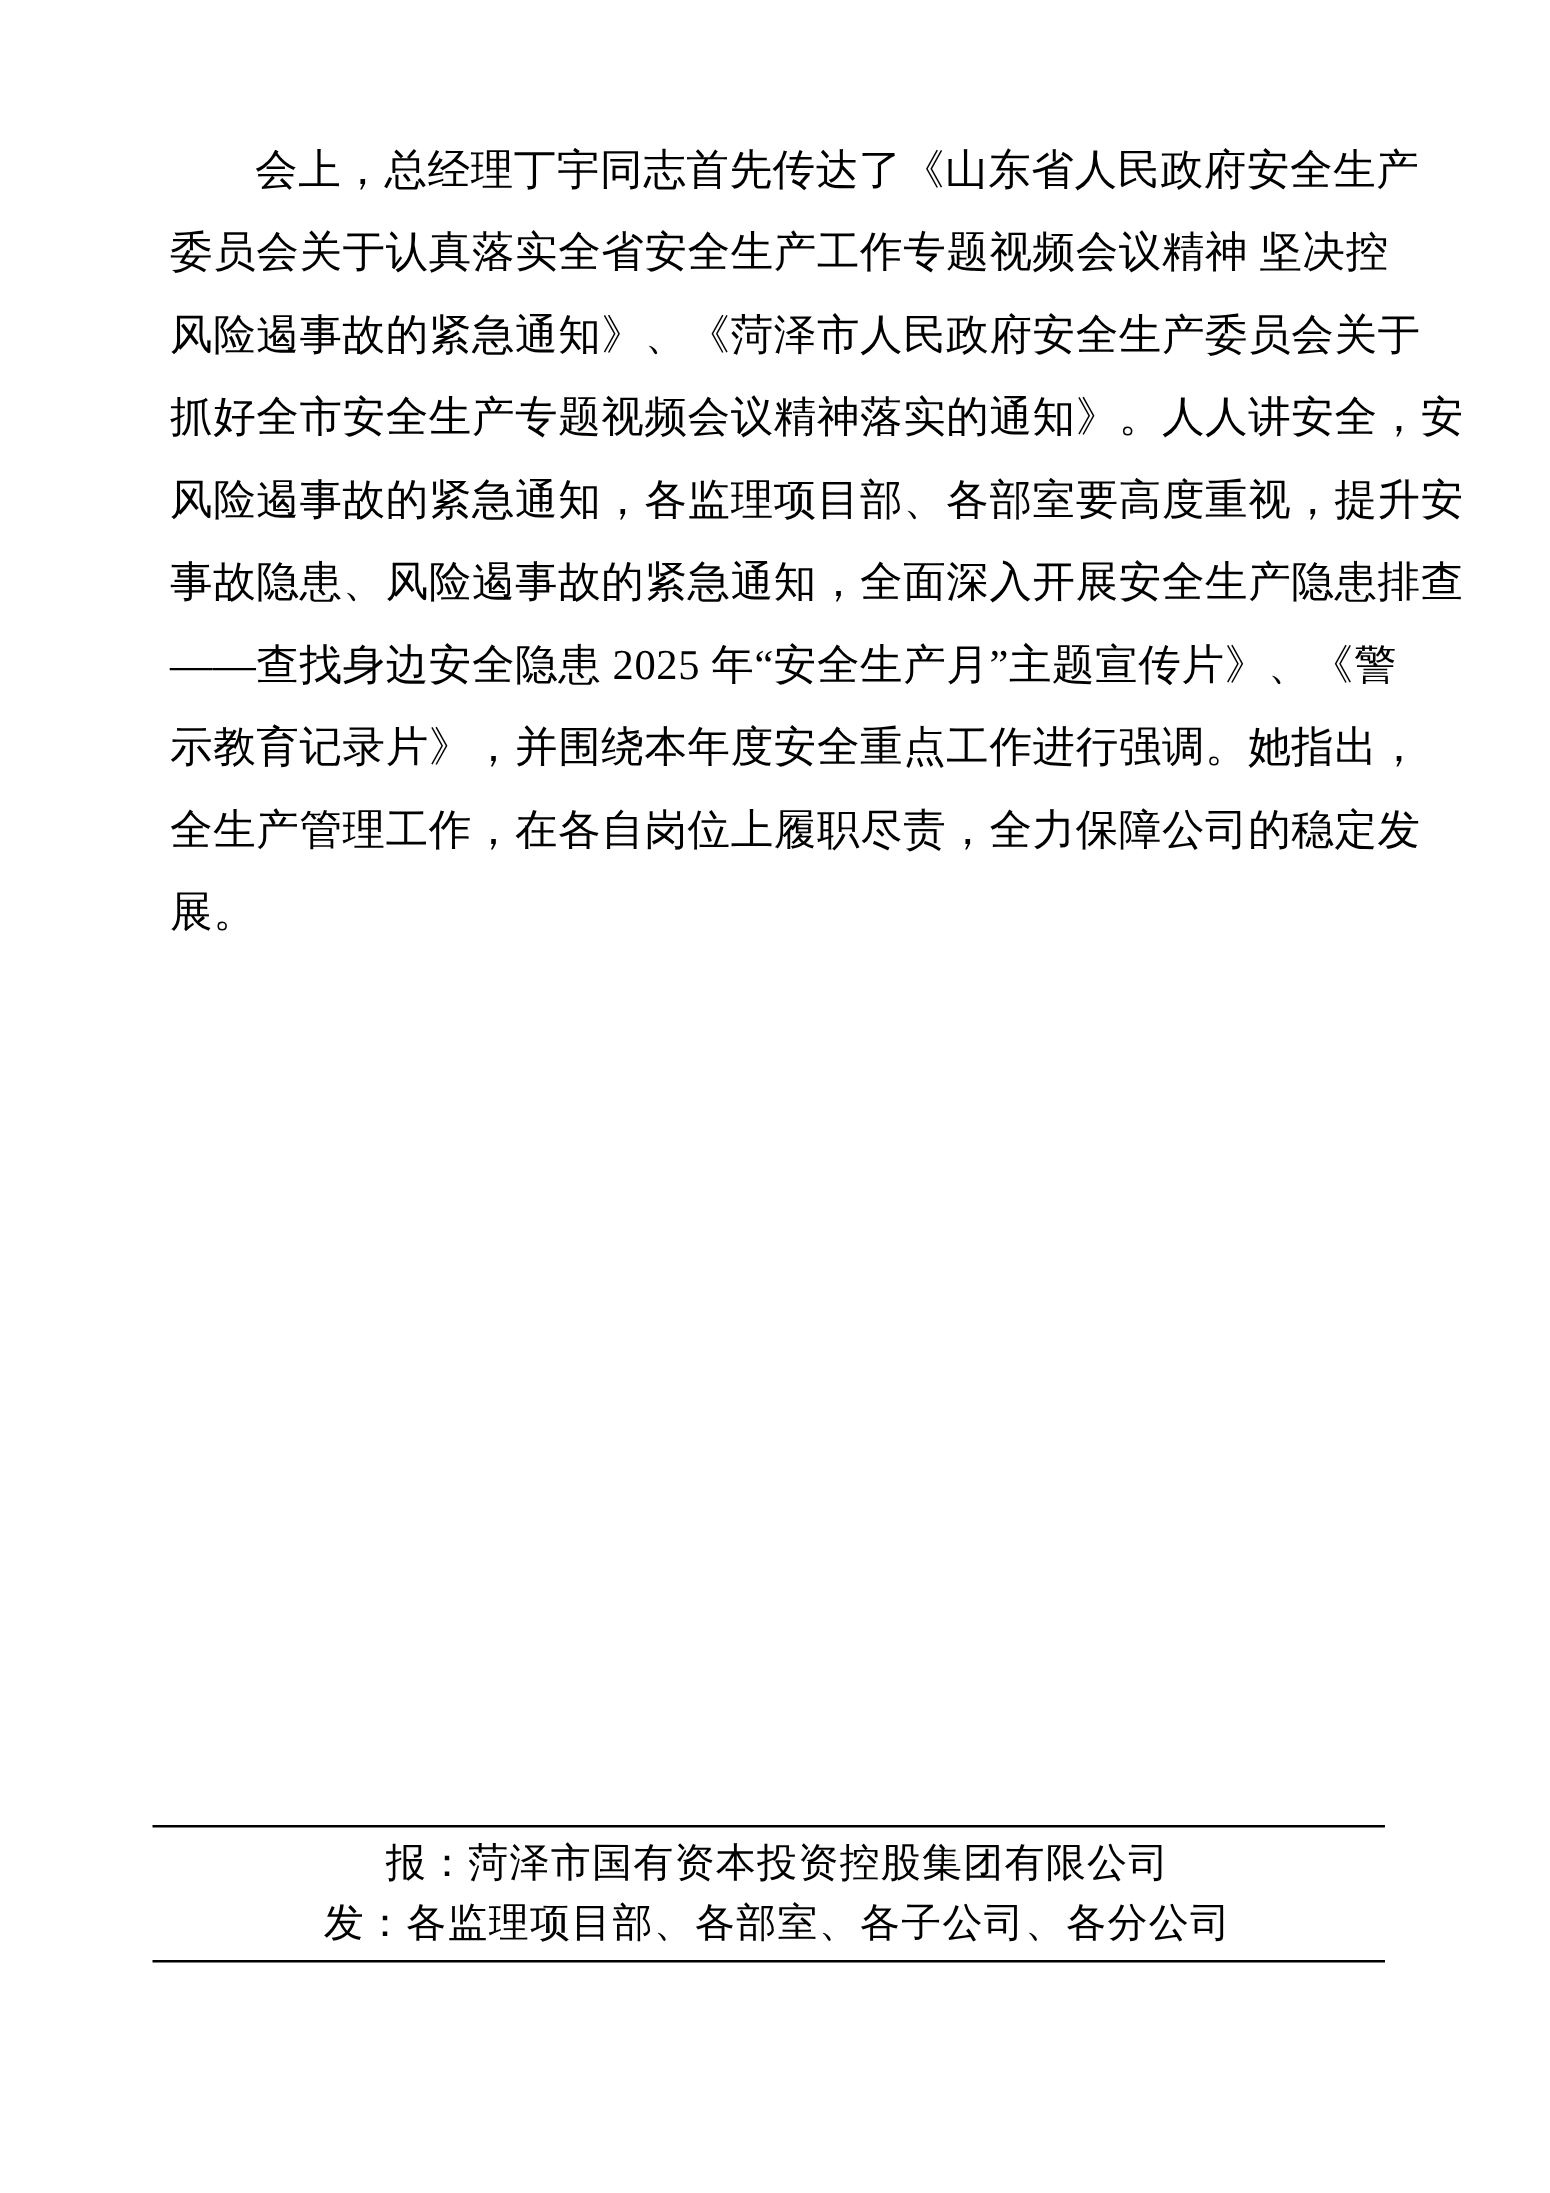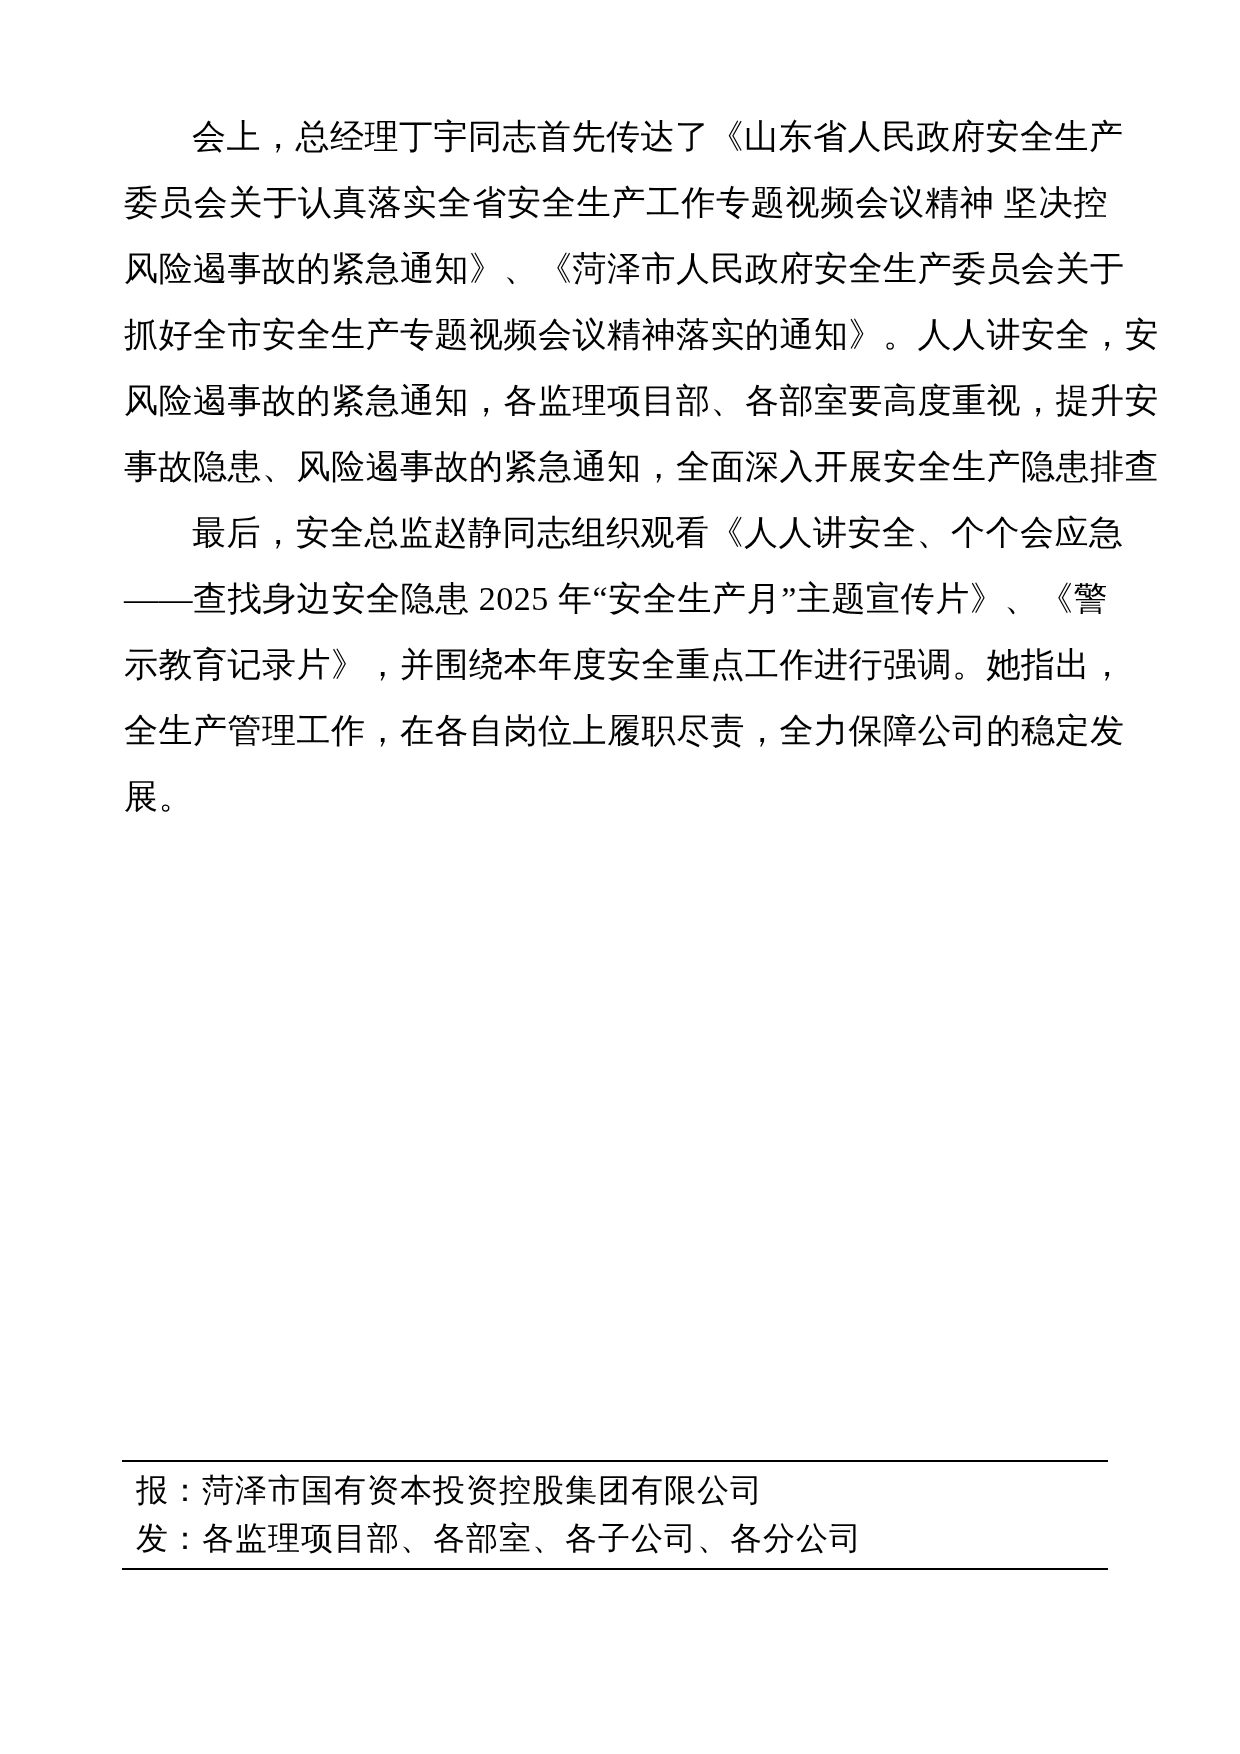--- a/index.html
+++ b/index.html
@@ -24,20 +24,21 @@
     width: 984px;
     font-size: 34px;
     line-height: 66px;
     letter-spacing: 0.5px;
   }
   .line {
     white-space: nowrap;
     text-align: justify;
     text-align-last: justify;
     text-justify: inter-character;
+    margin-left: 12px;
   }
   .line.indent {
     padding-left: 68px; 
   }
   .line.para-end {
     text-align-last: left; 
   }
   
   .footer {
     position: absolute;
@@ -47,35 +48,35 @@
     border-top: 2px solid #000000;
     border-bottom: 2px solid #000000;
     padding: 4px 0 6px 0;
   }
   .footer-row {
     font-size: 32px;
     line-height: 48px;
     padding-left: 14px;
     letter-spacing: 1px;
     white-space: nowrap;
+    text-align: center;
   }
 </style>
 </head>
 <body>
 
 <div class="page">
 
   <div class="body-text">
     <div class="line indent">会上，总经理丁宇同志首先传达了《山东省人民政府安全生产</div>
     <div class="line">委员会关于认真落实全省安全生产工作专题视频会议精神 坚决控</div>
     <div class="line">风险遏事故的紧急通知》、《菏泽市人民政府安全生产委员会关于</div>
     <div class="line">抓好全市安全生产专题视频会议精神落实的通知》。人人讲安全，安</div>
     <div class="line">风险遏事故的紧急通知，各监理项目部、各部室要高度重视，提升安</div>
     <div class="line">事故隐患、风险遏事故的紧急通知，全面深入开展安全生产隐患排查</div>
-    <div class="line indent">最后，安全总监赵静同志组织观看《人人讲安全、个个会应急</div>
     <div class="line">——查找身边安全隐患 2025 年“安全生产月”主题宣传片》、《警</div>
     <div class="line">示教育记录片》，并围绕本年度安全重点工作进行强调。她指出，</div>
     <div class="line">全生产管理工作，在各自岗位上履职尽责，全力保障公司的稳定发</div>
     <div class="line para-end">展。</div>
   </div>
 
   <div class="footer">
     <div class="footer-row">报：菏泽市国有资本投资控股集团有限公司</div>
     <div class="footer-row">发：各监理项目部、各部室、各子公司、各分公司</div>
   </div>

